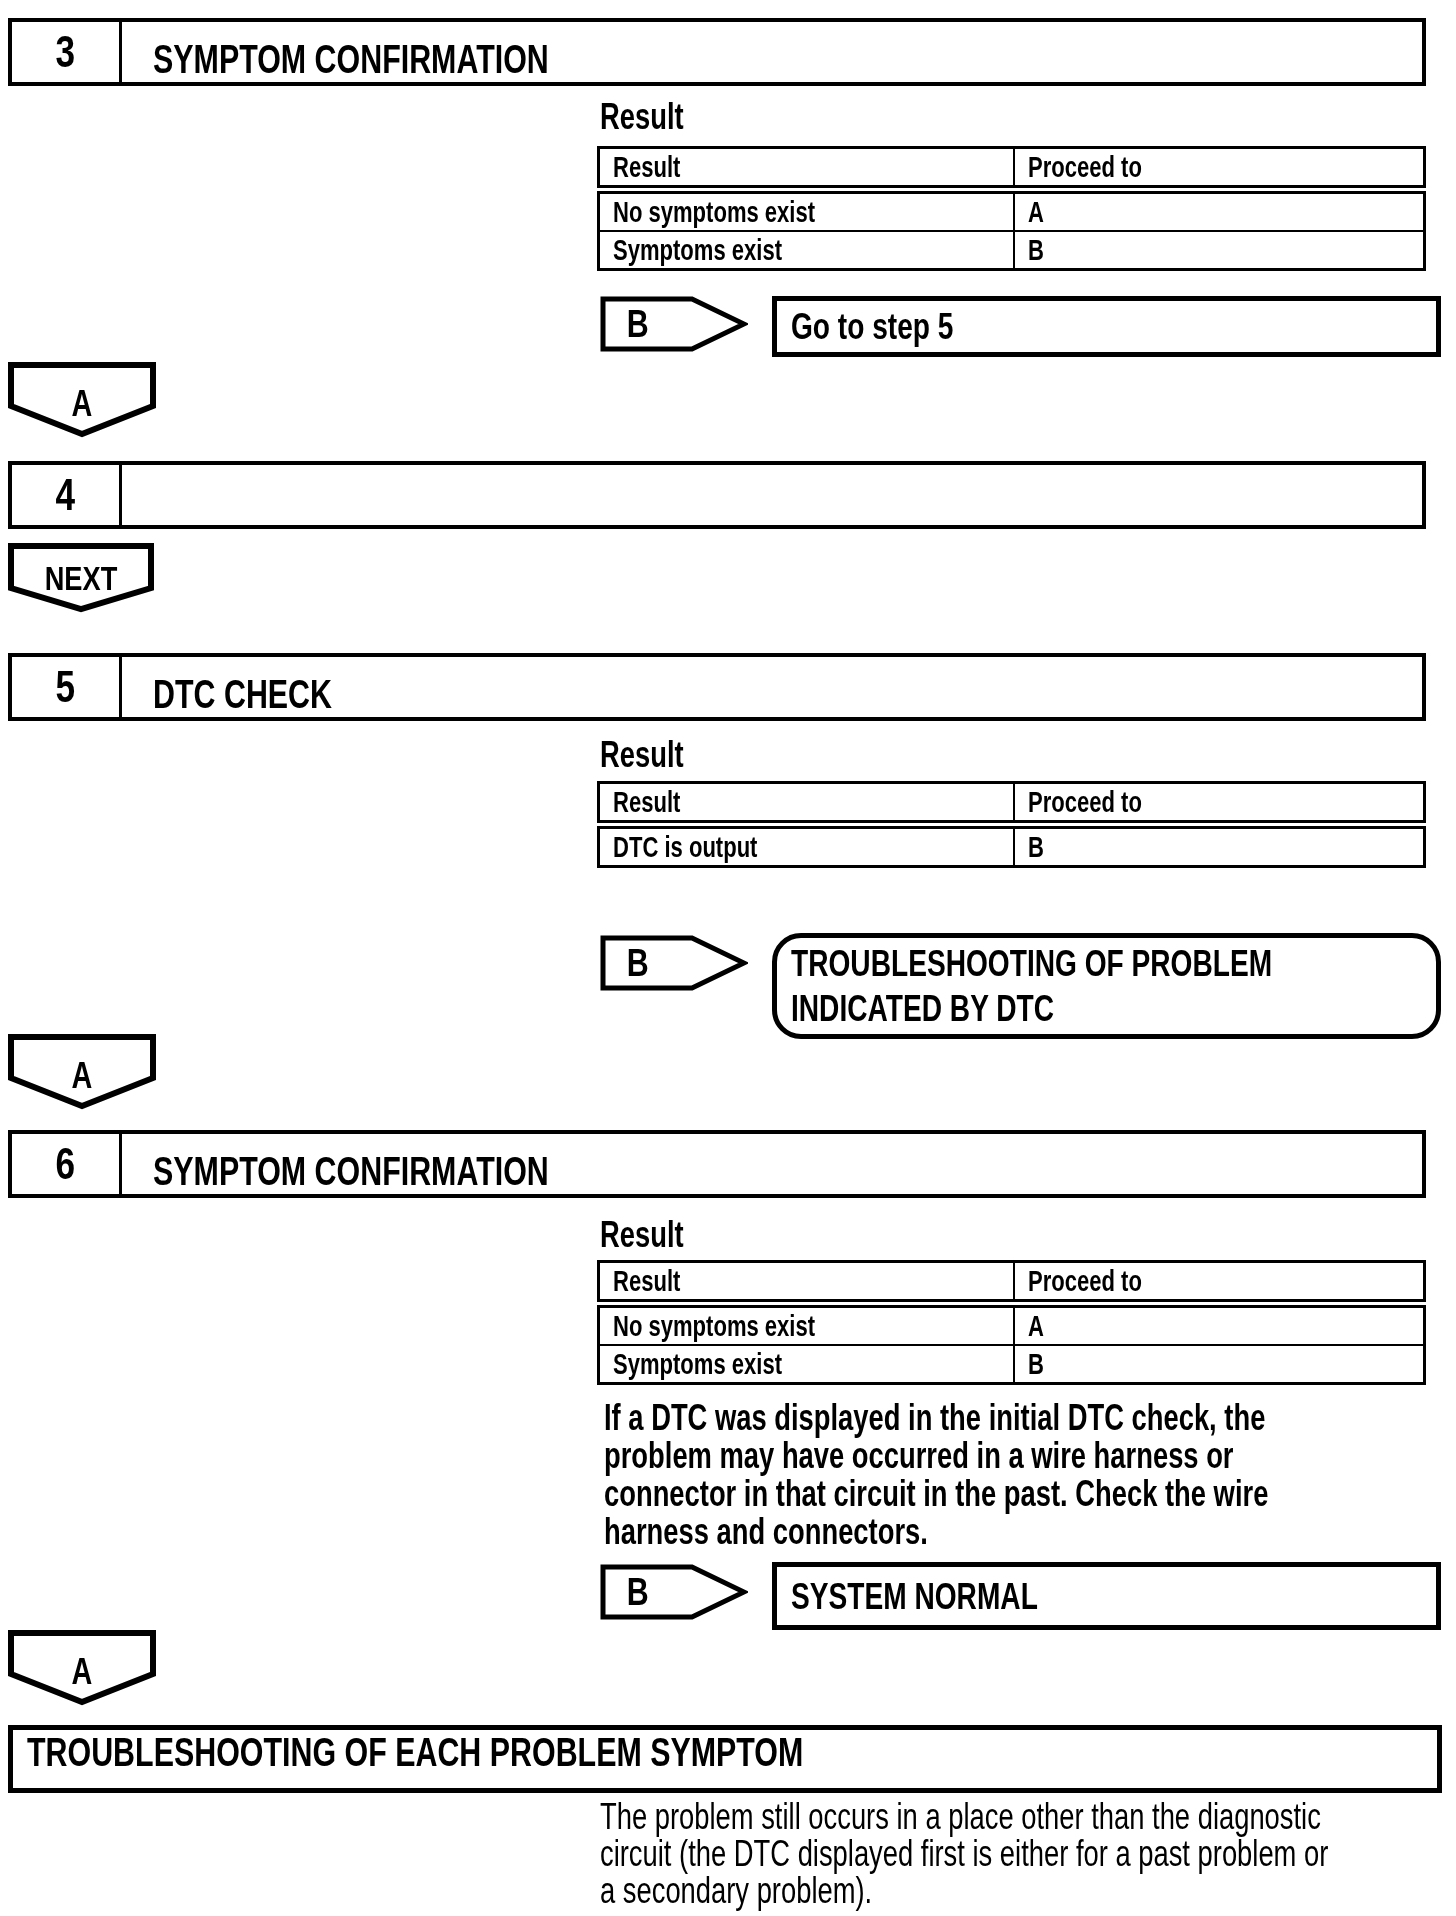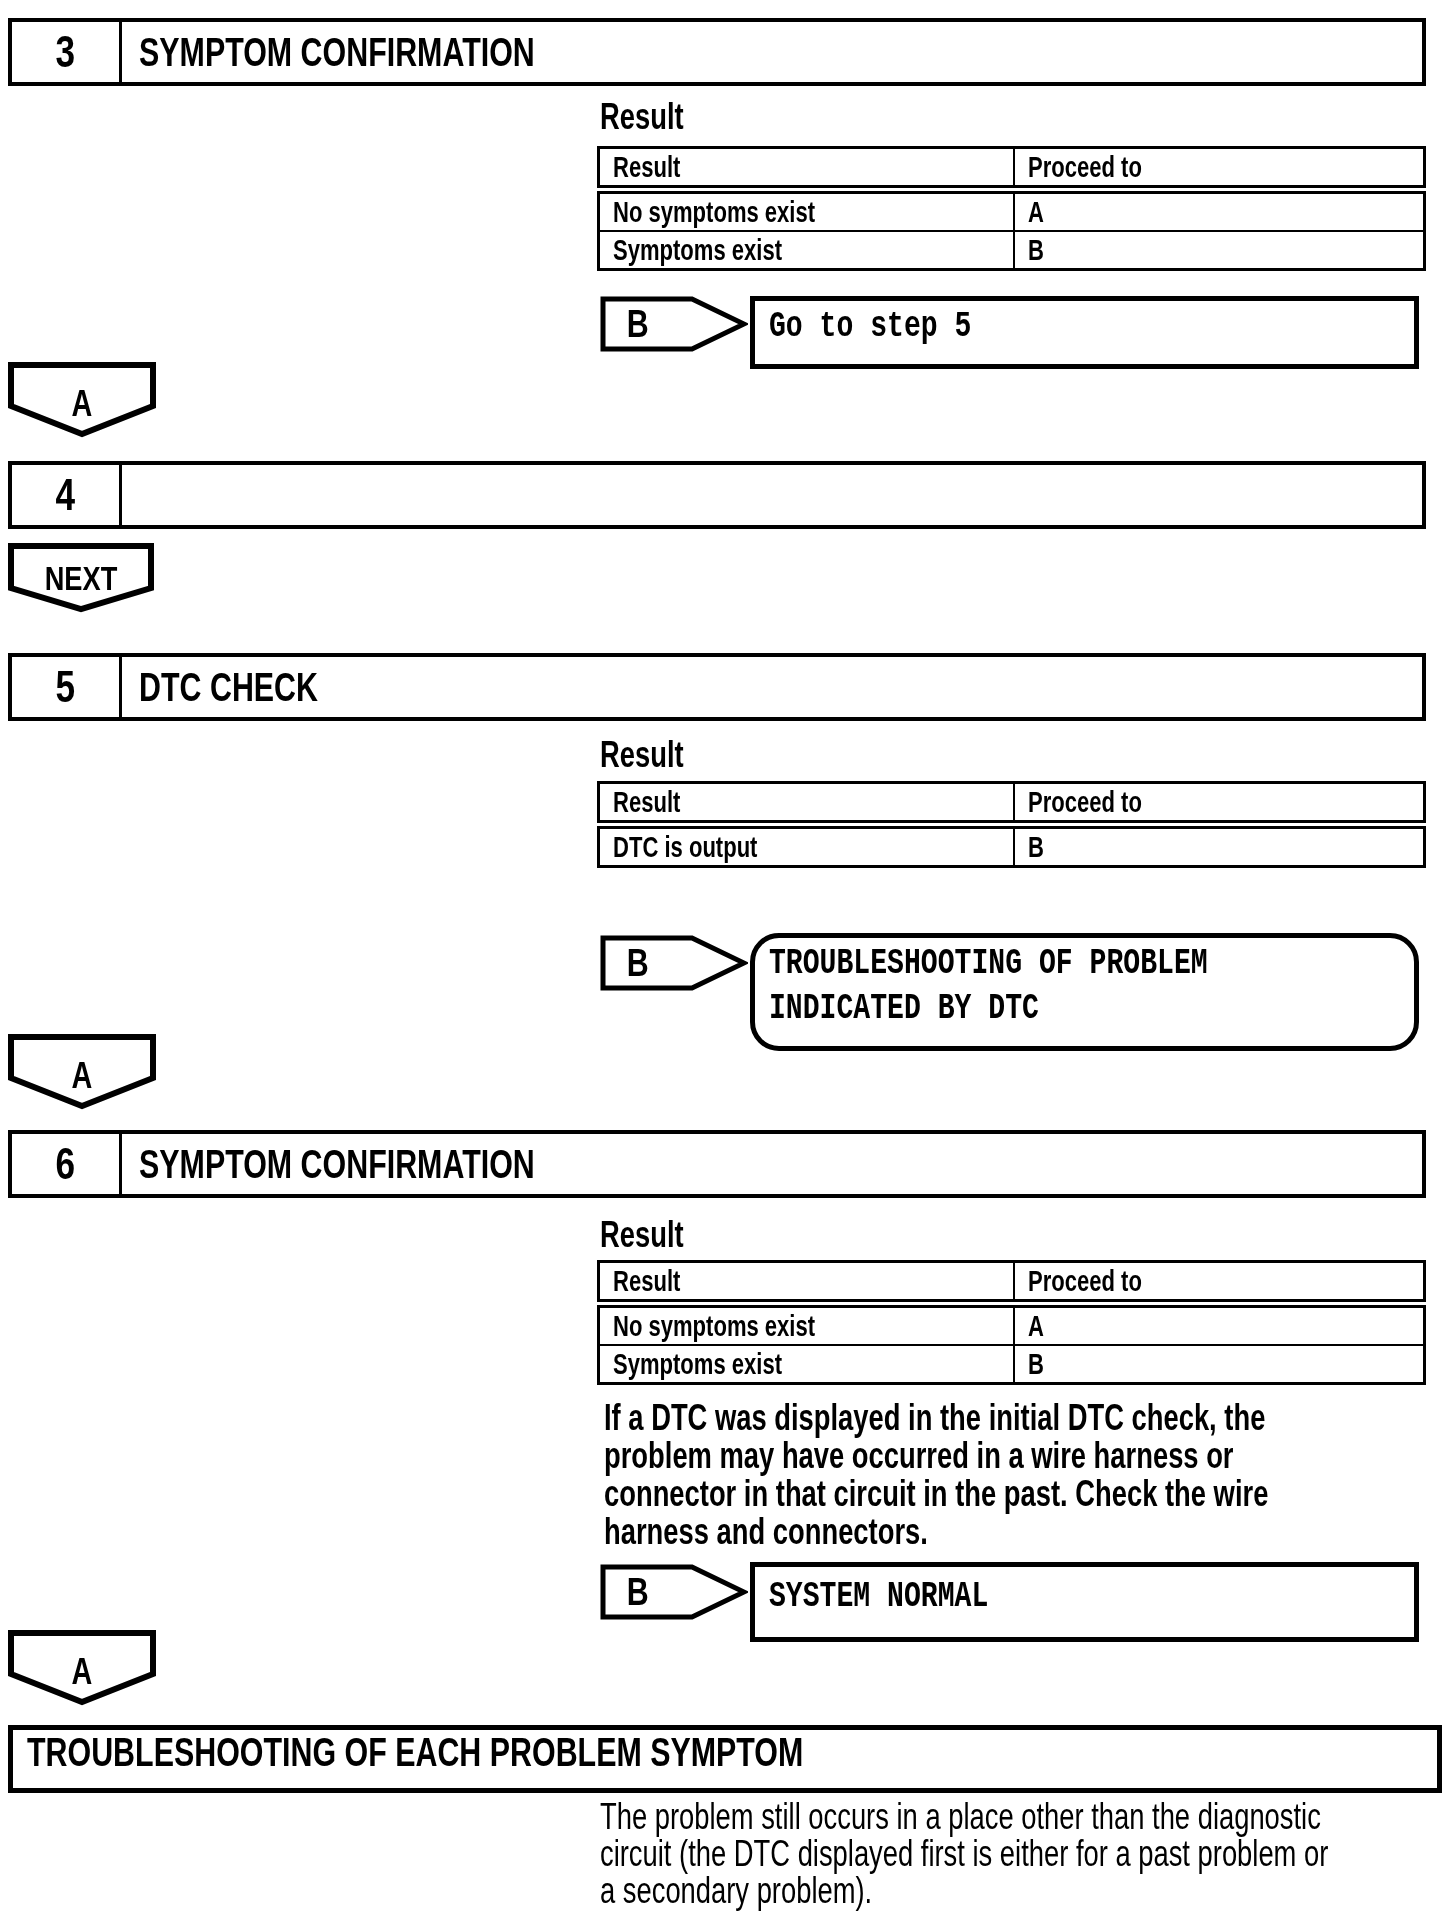--- a/index.html
+++ b/index.html
@@ -16,41 +16,41 @@
   
   .stepbox {
     position:absolute; left:8px; width:1410px; height:60px;
     border:4px solid #000; display:flex; align-items:stretch; background:#fff;
   }
   .stepnum {
     width:107px; flex:0 0 107px; border-right:3px solid #000;
     display:flex; align-items:center; justify-content:center;
     font-size:44px; font-weight:bold;
   }
-  .steptitle { display:flex; align-items:center; padding-left:17px; font-size:40px; font-weight:bold; }
+  .steptitle { display:flex; align-items:flex-end; padding-left:31px; font-size:40px; font-weight:bold; }
 
   .result-label { position:absolute; left:600px; font-size:36px; font-weight:bold; }
 
   
   .rtable { position:absolute; left:597px; width:829px; border-collapse:collapse; background:#fff; border:3px solid #000; }
   .rtable th, .rtable td {
     border:2px solid #000; height:36px; vertical-align:middle;
     text-align:left; padding:0 0 0 13px; font-size:29px; font-weight:bold;
   }
   .rtable col.c1 { width:415px; }
   .rtable tr.hdr th { border-bottom:9px double #000; }
 
   
   .brow { position:absolute; left:600px; display:flex; align-items:flex-start; }
   .bpent { position:relative; width:148px; height:56px; flex:0 0 148px; }
   .bpent .lbl { position:absolute; left:24px; top:50%; transform:translateY(-50%) scaleX(0.8); font-size:38px; font-weight:bold; }
   .bbox {
-    margin-left:2px; border:5px solid #000; background:#fff;
+    margin-left:24px; border:5px solid #000; background:#fff;
     min-height:46px; display:flex; flex-direction:column; justify-content:center;
-    width:645px; padding:3px 0 15px 14px; font-size:37px; font-weight:bold; line-height:45px;font-family:Liberation Mono, monospace;
+    width:645px; padding:3px 0 3px 14px; font-size:37px; font-weight:bold; line-height:45px;
   }
   
   .dpent { position:absolute; left:8px; width:148px; height:76px; }
   .dpent .lbl { position:absolute; left:50%; top:21px; transform:translateX(-50%) scaleX(0.8); font-size:36px; font-weight:bold; }
   .dpent .lbl.next { top:16px; font-size:34px; }
 
   .note { position:absolute; left:604px; font-size:36px; font-weight:bold; line-height:38px; }
   .note div { height:38px; }
   .note.regular { font-weight:normal; left:600px; line-height:37px; }
   .note.regular div { height:37px; }

